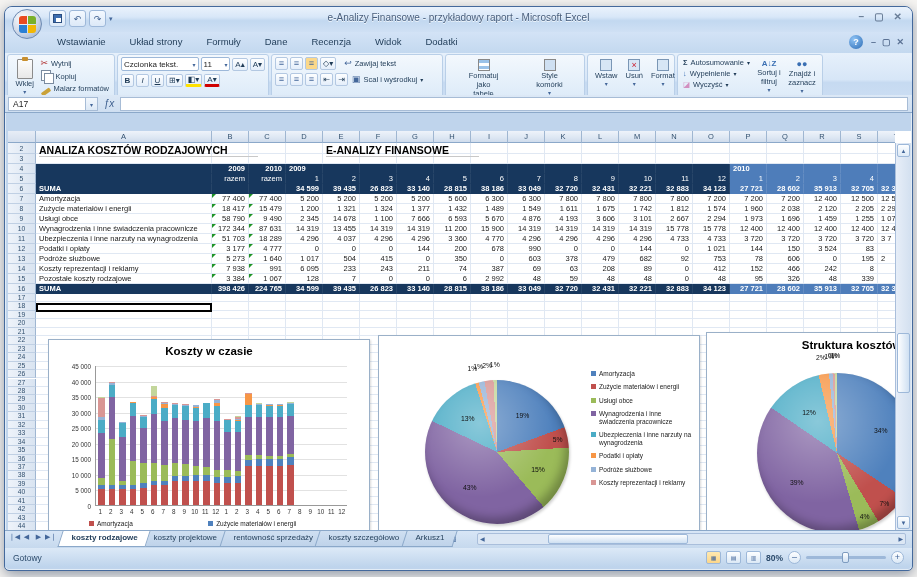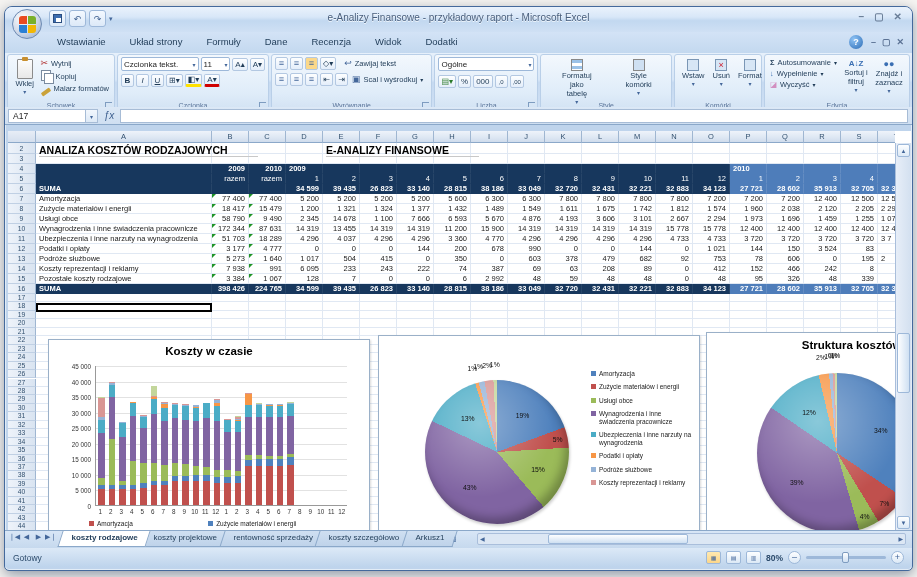--- a/index.html
+++ b/index.html
@@ -57,21 +57,21 @@
   .copyic::after{left:3px;top:3px}
   .brushic{width:10px;height:4px;background:#caa23a;border-radius:1px;transform:rotate(-35deg);position:relative;top:3px}
   .combo{height:14px;background:#fff;border:1px solid #9db8d9;border-radius:2px;font-size:8px;color:#222;
     display:flex;align-items:center;justify-content:space-between;padding:0 2px}
   .combo .arr{font-size:6px;color:#44679a}
   .fmtbtn{height:13px;min-width:13px;border:1px solid #b3c8e2;border-radius:2px;background:linear-gradient(#fdfeff,#e4eefa);
     font-size:8px;color:#1f3b57;display:flex;align-items:center;justify-content:center;padding:0 2px}
   .lineic{font-size:9px;color:#44679a;line-height:1}
   .row{display:flex;gap:2px;align-items:center}
   
-  .fbar{position:absolute;left:0;top:100px;right:0;height:18px;background:linear-gradient(#dce8f6,#cfdff1);border-bottom:1px solid #8ba8c9;display:flex;align-items:center}
+  .fbar{position:absolute;left:0;top:88px;right:0;height:18px;background:linear-gradient(#dce8f6,#cfdff1);border-bottom:1px solid #8ba8c9;display:flex;align-items:center}
   .namebox{width:78px;height:14px;background:#fff;border:1px solid #a7bcd6;margin-left:3px;font-size:8.5px;color:#222;padding:1px 4px}
   .nbdrop{width:12px;height:14px;border:1px solid #a7bcd6;border-left:none;background:linear-gradient(#f2f7fd,#dde9f6);font-size:6px;color:#44679a;text-align:center;line-height:14px}
   .fx{width:22px;text-align:center;font-size:10px;font-style:italic;color:#3c5e8e}
   .finput{flex:1;height:14px;background:#fff;border:1px solid #a7bcd6;margin-right:4px}
   
   .sheet{position:absolute;left:3px;top:124px;width:903px;height:399px;background:#fff}
   .colhdrs{position:absolute;left:0;top:0;height:12px;width:887px;display:flex;overflow:hidden;z-index:3}
   .chd{height:12px;background:linear-gradient(#eef3fa,#dde7f3 60%,#cfdcEC);border-right:1px solid #9fb6d1;border-bottom:1px solid #8ba8c9;
     font-size:7.5px;color:#33516f;text-align:center;line-height:12px;flex:none}
   .corner{width:28px;background:linear-gradient(#e7edf6,#d4dfee)}
@@ -250,35 +250,20 @@
         <div class="smallbtn">
             <span class="lineic">▣</span>
             <span>Scal i wyśrodkuj</span>
             <span style="font-size:6px">▾</span>
           </div>
       </div>
       <div class="glabel">Wyrównanie</div>
         <div class="glaunch"></div>
     </div>
 
-    <div class="rgroup" style="width:106px">
-      <div class="combo" style="width:96px">
-          <span>Ogólne</span>
-          <span class="arr">▾</span>
-        </div>
-      <div class="row" style="margin-top:4px">
-        <div class="fmtbtn" style="color:#2b7a2b">▤▾</div>
-        <div class="fmtbtn">%</div>
-        <div class="fmtbtn">000</div>
-        <div class="fmtbtn" style="font-size:6px">,0</div>
-        <div class="fmtbtn" style="font-size:6px">,00</div>
-      </div>
-      <div class="glabel">Liczba</div>
-        <div class="glaunch"></div>
-    </div>
 
     <div class="rgroup" style="width:140px">
       <div style="display:flex;justify-content:space-around">
         <div class="bigbtn" style="width:44px;text-align:center">
           <span class="icon12" style="background:repeating-linear-gradient(#9bc2e8 0 3px,#fff 3px 6px);border:1px solid #888"></span>
           <span>Formatuj jako tabelę</span>
             <span style="font-size:6px;color:#44679a">▾</span>
         </div>
         <div class="bigbtn" style="width:38px;text-align:center">
           <span class="icon12" style="background:#cfe0f2;border:1px solid #888"></span>
@@ -653,21 +638,21 @@
           <div class="c lft" style="width: 37px; line-height: 9px;">2</div>
         </div>
         <div class="grow" style="top: 121px; height: 10px;">
           <div class="rh" style="line-height: 10px;">14</div>
           <div class="c lft" style="width: 176px; line-height: 9px;">Koszty reprezentacji i reklamy</div>
           <div class="c num tri" style="width: 37px; line-height: 9px;">7 938</div>
           <div class="c num tri" style="width: 37px; line-height: 9px;">991</div>
           <div class="c num" style="width: 37px; line-height: 9px;">6 095</div>
           <div class="c num" style="width: 37px; line-height: 9px;">233</div>
           <div class="c num" style="width: 37px; line-height: 9px;">243</div>
-          <div class="c num" style="width: 37px; line-height: 9px;">222</div>
+          <div class="c num" style="width: 37px; line-height: 9px;">211</div>
           <div class="c num" style="width: 37px; line-height: 9px;">74</div>
           <div class="c num" style="width: 37px; line-height: 9px;">387</div>
           <div class="c num" style="width: 37px; line-height: 9px;">69</div>
           <div class="c num" style="width: 37px; line-height: 9px;">63</div>
           <div class="c num" style="width: 37px; line-height: 9px;">208</div>
           <div class="c num" style="width: 37px; line-height: 9px;">89</div>
           <div class="c num" style="width: 37px; line-height: 9px;">0</div>
           <div class="c num" style="width: 37px; line-height: 9px;">412</div>
           <div class="c num" style="width: 37px; line-height: 9px;">152</div>
           <div class="c num" style="width: 37px; line-height: 9px;">466</div>

